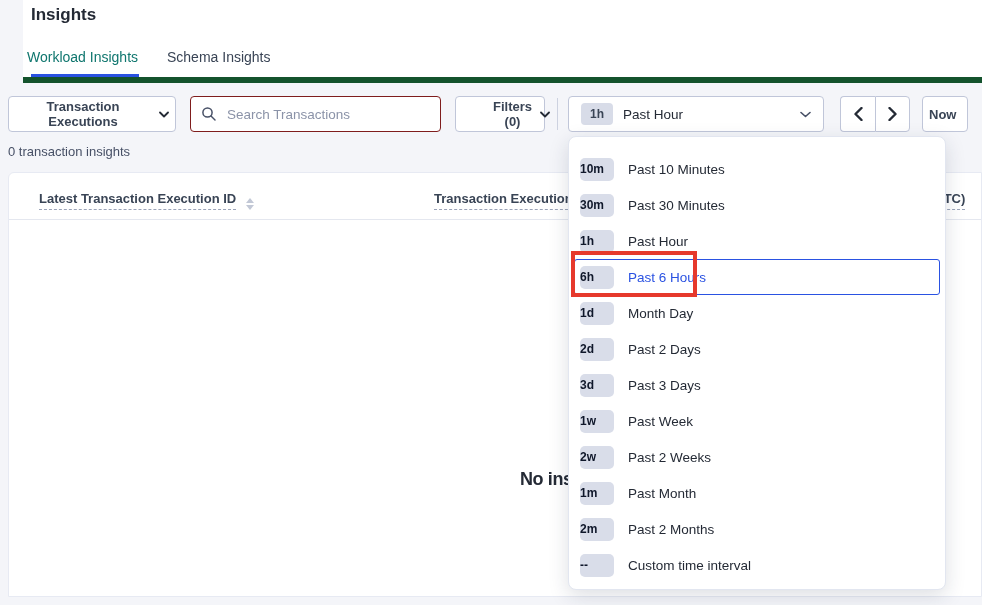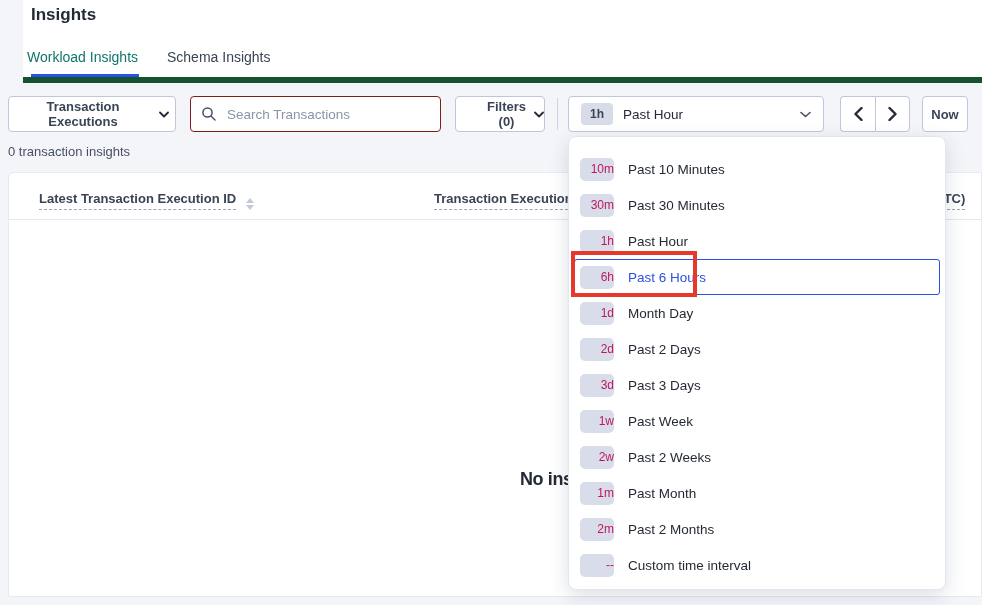--- a/index.html
+++ b/index.html
@@ -13,21 +13,21 @@
   .top-header{position:absolute;left:0;top:0;width:982px;height:77px;background:#ffffff;border-bottom:6px solid #14532d;margin-left:23px;}
   .page-title{position:absolute;left:8px;top:5px;font-size:17px;font-weight:bold;color:#242a35;}
   .tab{position:absolute;top:49px;font-size:14px;cursor:pointer;}
   .tab.active{left:4px;color:#0f766e;font-weight:normal;}
   .tab.inactive{left:144px;color:#394455;}
   .tab-underline{position:absolute;left:8px;top:74px;width:108px;height:3px;background:#2a52e2;}
 
   
   .btn{
     position:absolute;top:96px;height:36px;background:#fff;border:1px solid #c0c6d9;border-radius:4px;
-    display:flex;align-items:center;justify-content:center;gap:8px;
+    display:flex;align-items:center;justify-content:space-between;gap:8px;
     font-size:13px;font-weight:bold;color:#394455;box-sizing:border-box;cursor:pointer;
   }
   #type-select{left:8px;width:168px;}
   #filters-btn{left:455px;width:90px;padding-left:37px;}
   #now-btn{left:922px;width:46px;}
   .search-wrap{
     position:absolute;left:190px;top:96px;width:251px;height:36px;background:#fff;
     border:1px solid #7f1d1d;border-radius:4px;box-sizing:border-box;
     display:flex;align-items:center;padding:0 10px;gap:8px;
   }
@@ -82,22 +82,22 @@
   .dropdown{
     position:absolute;left:568px;top:136px;width:378px;height:454px;background:#fff;z-index:10;
     border:1px solid #e2e6f0;border-radius:8px;box-shadow:0 6px 20px rgba(30,40,70,0.15);
     box-sizing:border-box;padding:14px 0 10px 0;
   }
   .dd-item{
     height:36px;margin:0 5px;display:flex;align-items:center;padding:0 5px;gap:14px;
     box-sizing:border-box;border:1px solid transparent;border-radius:3px;cursor:pointer;
   }
   .dd-item .dd-badge{
-    background:#d9dde9;border-radius:5px;font-size:12px;font-weight:normal;color:#be185d;
-    width:34px;text-align:right;padding:4px 0;line-height:15px;
+    background:#d9dde9;border-radius:5px;font-size:12px;font-weight:bold;color:#0f172a;
+    width:34px;text-align:left;padding:4px 0;line-height:15px;
   }
   .dd-item .dd-label{font-size:13.5px;color:#242a35;}
   .dd-item.selected{border-color:#2a52e2;}
   .dd-item.selected .dd-label{color:#2a52e2;}
 
   
   .red-box{
     position:absolute;left:571px;top:251px;width:126px;height:46px;z-index:11;
     border:4px solid #e6392c;box-sizing:border-box;pointer-events:none;
   }

